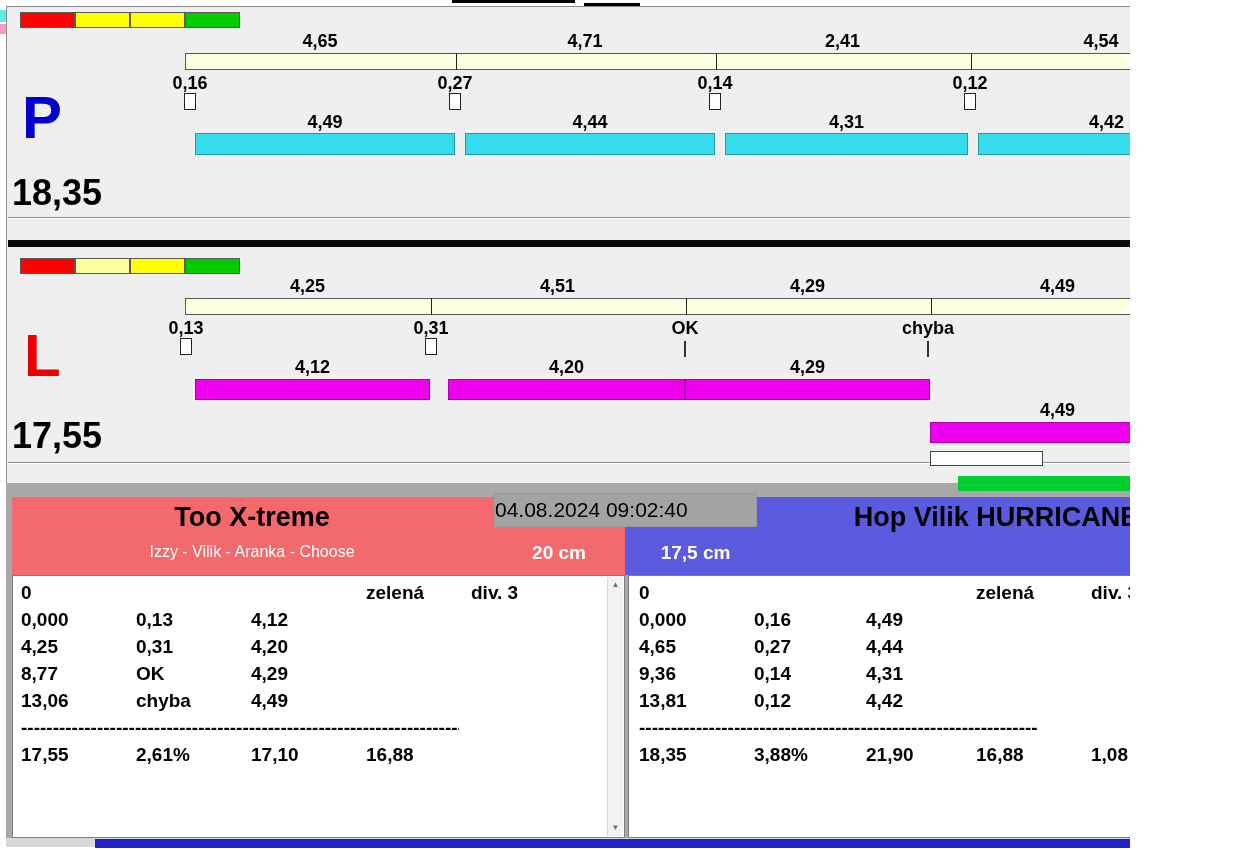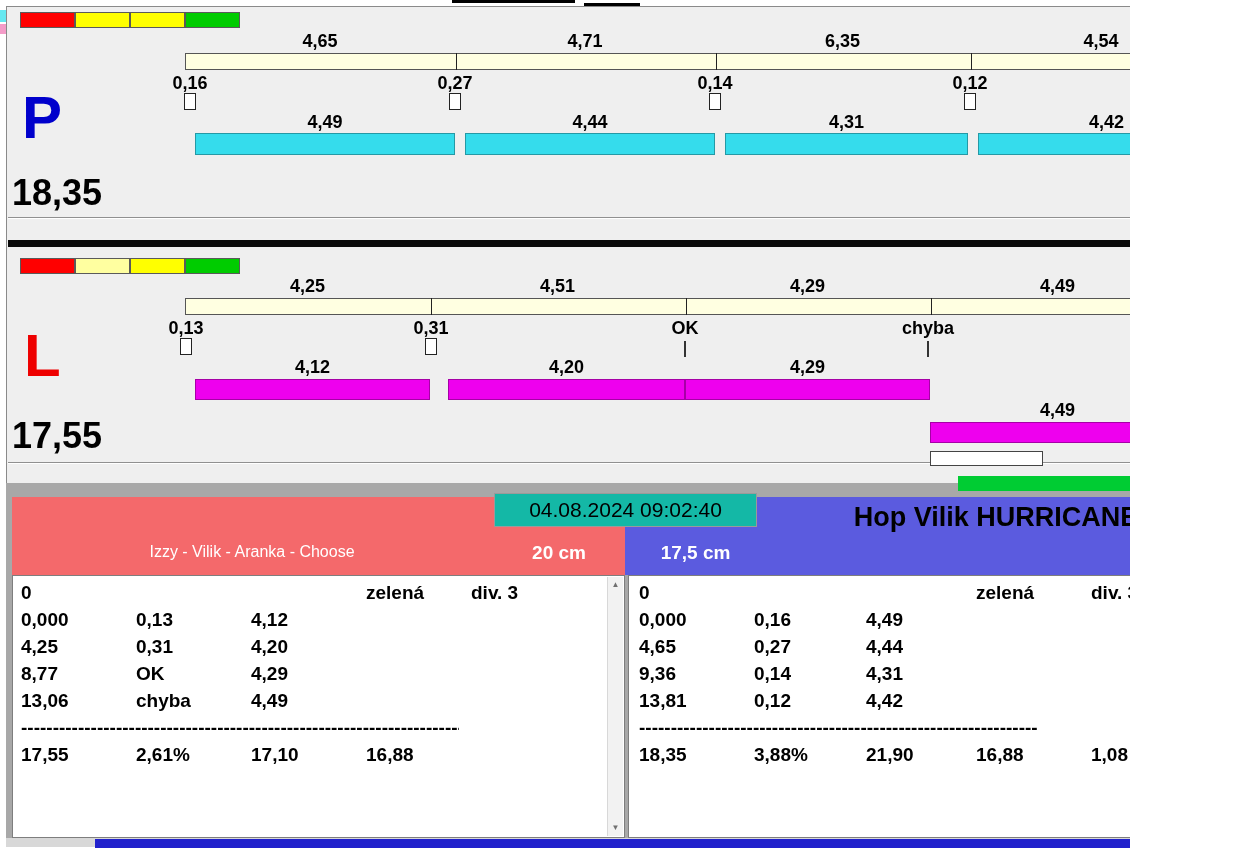--- a/index.html
+++ b/index.html
@@ -17,21 +17,21 @@
   .tickline { width:2px; height:16px; background:#333; }
   .lane-letter { font-size:60px; font-weight:bold; line-height:1; }
   .lane-total { font-size:36px; font-weight:bold; line-height:1; color:#000; }
   .sunk { height:2px; border-top:1px solid #909090; border-bottom:1px solid #ffffff; }
   .blackdiv { background:#0a0a0a; }
   .grayband { background:#a8a8a8; }
   .whitebox { background:#ffffff; border:1px solid #444; }
   .teamname { font-size:27px; font-weight:bold; text-align:center; color:#000; line-height:34px; }
   .members { font-size:16px; font-weight:normal; text-align:center; color:#fff; line-height:22px; }
   .cmlabel { font-size:19px; font-weight:bold; text-align:center; color:#fff; line-height:24px; }
-  .datebox { background:#14b8a6; border:1px solid #9a9a9a; text-align:center; font-size:21px; color:#000; line-height:32px; }
+  .datebox { background:#a3a3a3; border:1px solid #9a9a9a; font-size:21px; color:#000; line-height:32px; }
   .rtable { background:#ffffff; border:1px solid #7e7e7e; }
   .tcontent { position:absolute; left:0; top:3px; right:18px; }
   .trow { display:grid; font-size:19px; font-weight:bold; line-height:27px; color:#000; white-space:nowrap; }
   .rtable.lt .trow { grid-template-columns:115px 115px 115px 105px auto; padding-left:8px; }
   .rtable.rt .trow { grid-template-columns:115px 112px 110px 115px auto; padding-left:10px; }
   .tsep { font-size:19px; font-weight:bold; line-height:27px; overflow:hidden; white-space:nowrap; color:#000; }
   .rtable.lt .tsep { padding-left:8px; max-width:446px; }
   .rtable.rt .tsep { padding-left:10px; max-width:408px; }
   .vscroll { position:absolute; top:1px; right:1px; bottom:1px; width:16px; background:#f2f2f2; border-left:1px solid #d8d8d8; }
   .sarrow { position:absolute; left:0; width:15px; height:16px; font-size:8px; color:#707070; text-align:center; line-height:16px; cursor:default; }
@@ -53,21 +53,21 @@
   <div>
     <div class="a sunk" style="left:8px;top:217px;width:1226px"></div>
 
     <span class="a sq" style="left: 20px; top: 12px; background: rgb(255, 0, 0);"></span>
     <span class="a sq" style="left: 75px; top: 12px; background: rgb(255, 255, 0);"></span>
     <span class="a sq" style="left: 130px; top: 12px; background: rgb(255, 255, 0);"></span>
     <span class="a sq" style="left: 185px; top: 12px; background: rgb(0, 204, 0);"></span>
 
     <span class="a lbl" style="left:185px;top:31px;width:270px">4,65</span>
     <span class="a lbl" style="left:455px;top:31px;width:260px">4,71</span>
-    <span class="a lbl" style="left:715px;top:31px;width:255px">6,35</span>
+    <span class="a lbl" style="left:715px;top:31px;width:255px">2,41</span>
     <span class="a lbl" style="left:970px;top:31px;width:262px">4,54</span>
 
     <div class="a track" style="left: 185px; top: 53px; width: 1047px; background: rgb(255, 255, 225);">
       <i style="left:270px"></i>
       <i style="left:530px"></i>
       <i style="left:785px"></i>
     </div>
 
     <span class="a lbl" style="left:150px;top:73px;width:80px">0,16</span>
     <span class="a lbl" style="left:415px;top:73px;width:80px">0,27</span>
@@ -141,20 +141,21 @@
     <div class="a whitebox" style="left:930px;top:451px;width:113px;height:15px"></div>
   </div>
 
   <div class="a grayband" style="left:6px;top:483px;width:1230px;height:356px"></div>
 
   <div class="a" style="left: 958px; top: 476px; width: 278px; height: 15px; background: rgb(0, 204, 51);"></div>
 
   <div class="a" style="left: 12px; top: 497px; width: 613px; height: 78px; background: rgb(244, 105, 107);"></div>
   <div class="a" style="left: 625px; top: 497px; width: 610px; height: 78px; background: rgb(91, 91, 223);"></div>
 
+  <div class="a teamname" style="left:12px;top:500px;width:480px">Too X-treme</div>
   <div class="a members" style="left:12px;top:541px;width:480px">Izzy - Vilik - Aranka - Choose</div>
   <div class="a cmlabel" style="left:494px;top:541px;width:130px">20 cm</div>
 
   <div class="a datebox" style="left:494px;top:493px;width:263px;height:34px">04.08.2024 09:02:40</div>
 
   <div class="a teamname" style="left:757px;top:500px;width:478px">Hop Vilik HURRICANE</div>
   <div class="a cmlabel" style="left:628px;top:541px;width:135px">17,5 cm</div>
 
   <div class="a rtable lt" style="left:12px;top:575px;width:613px;height:263px">
     <div class="tcontent">

